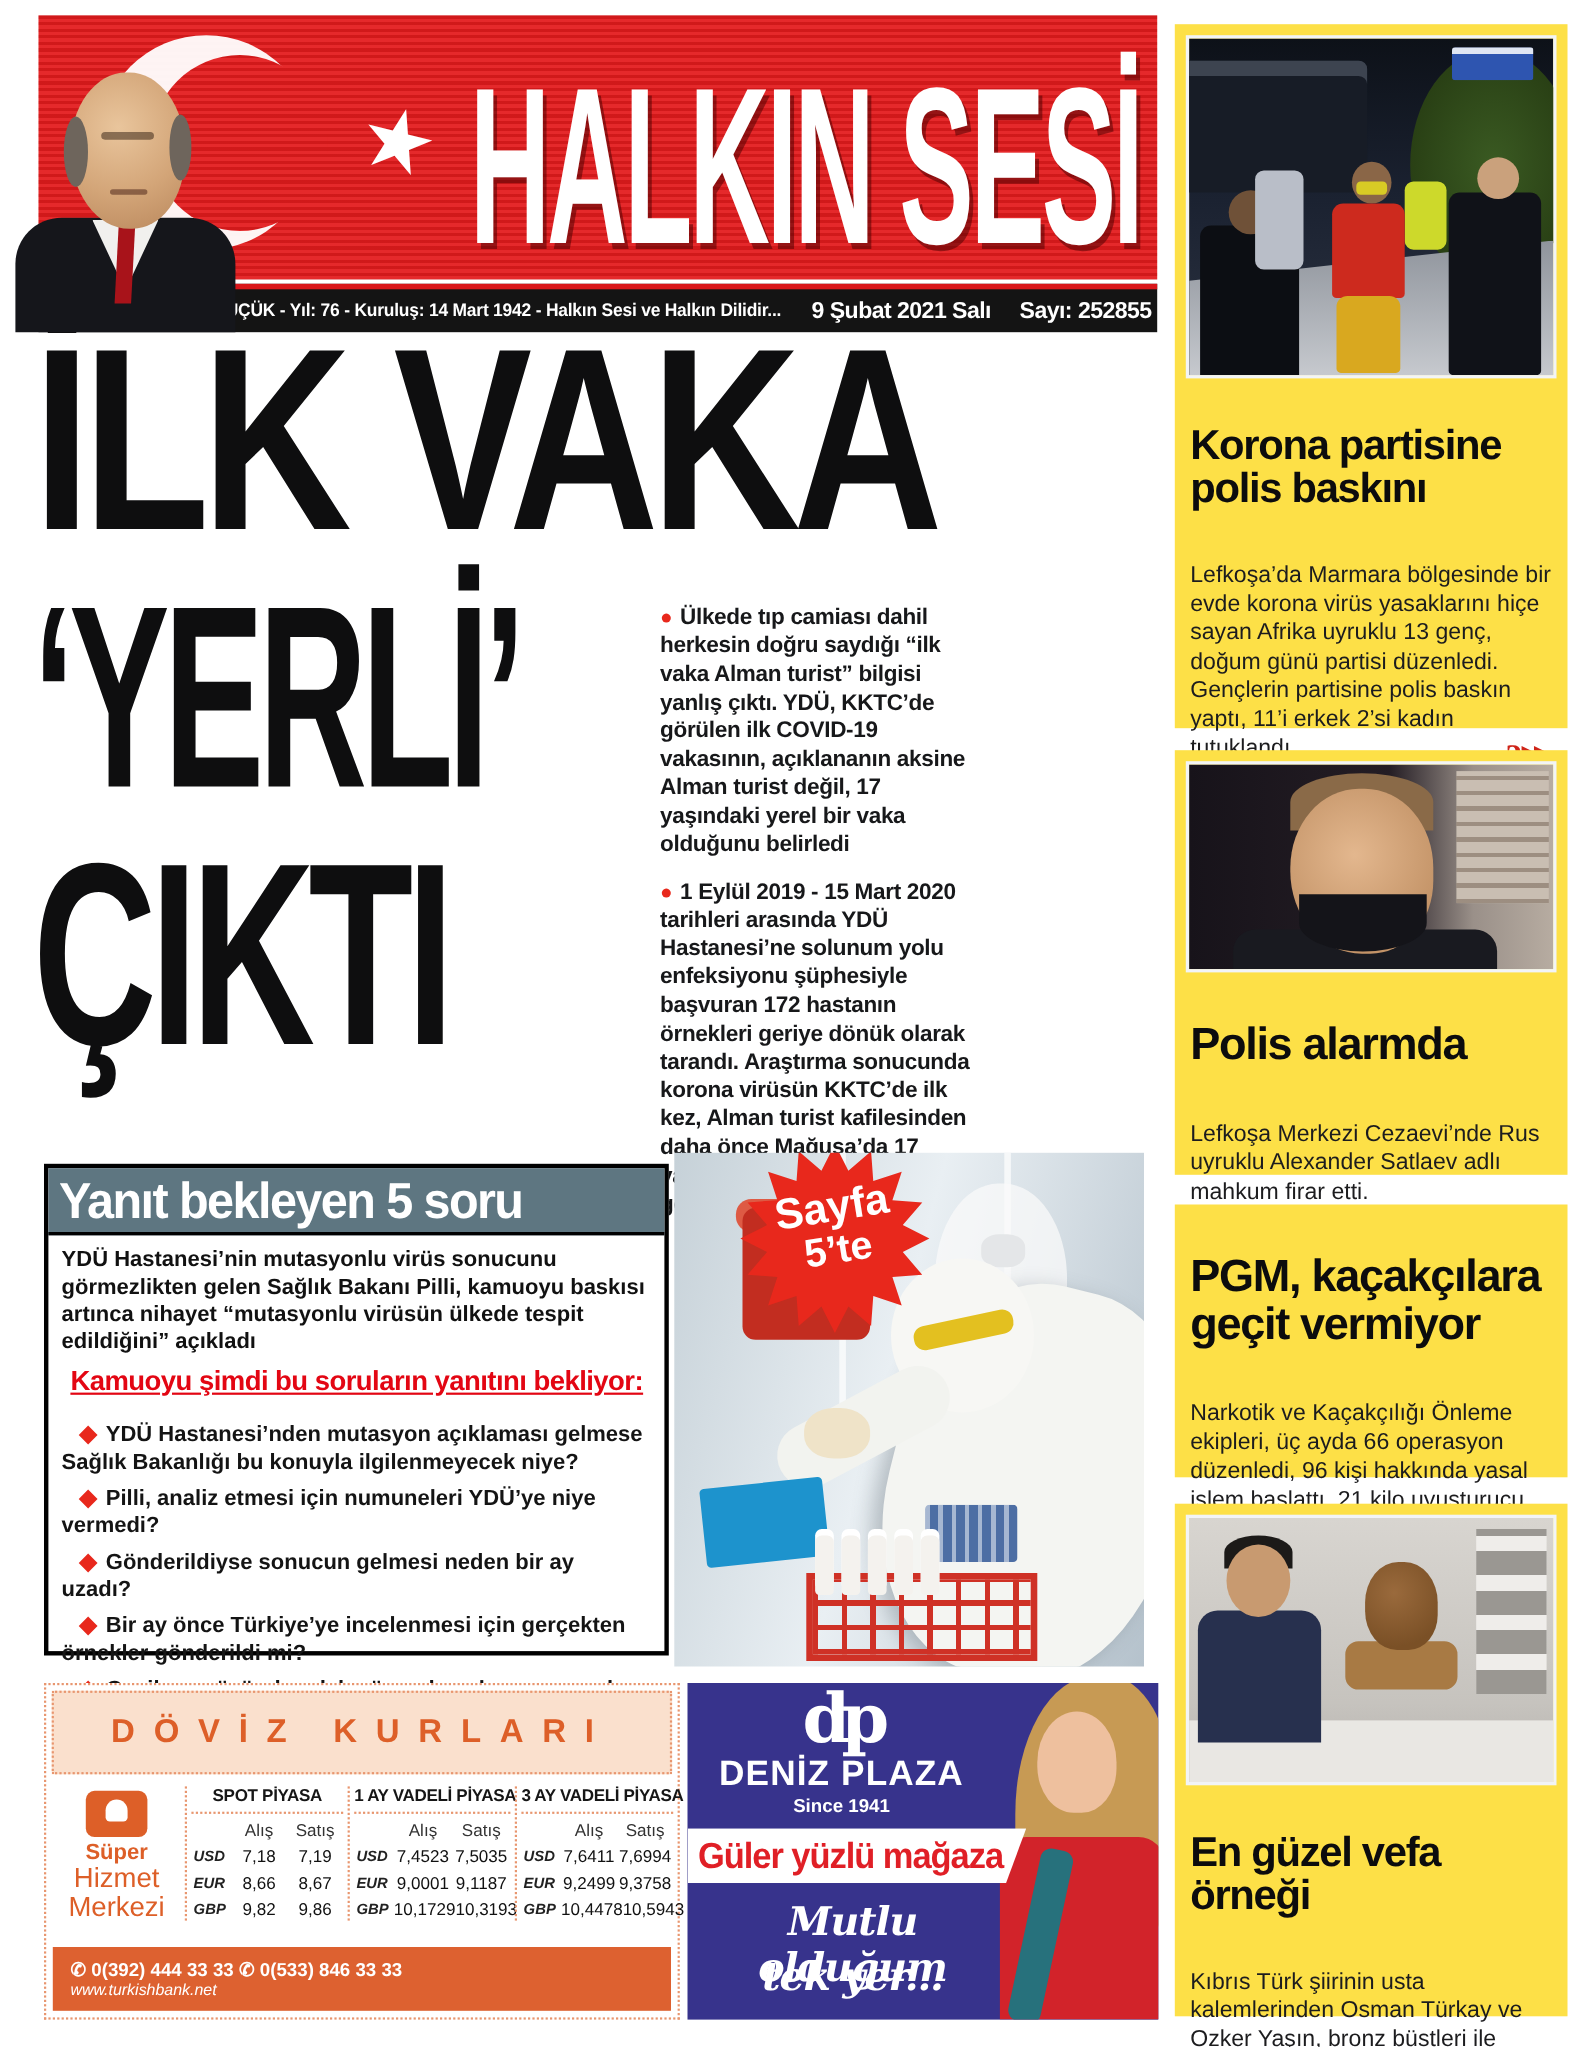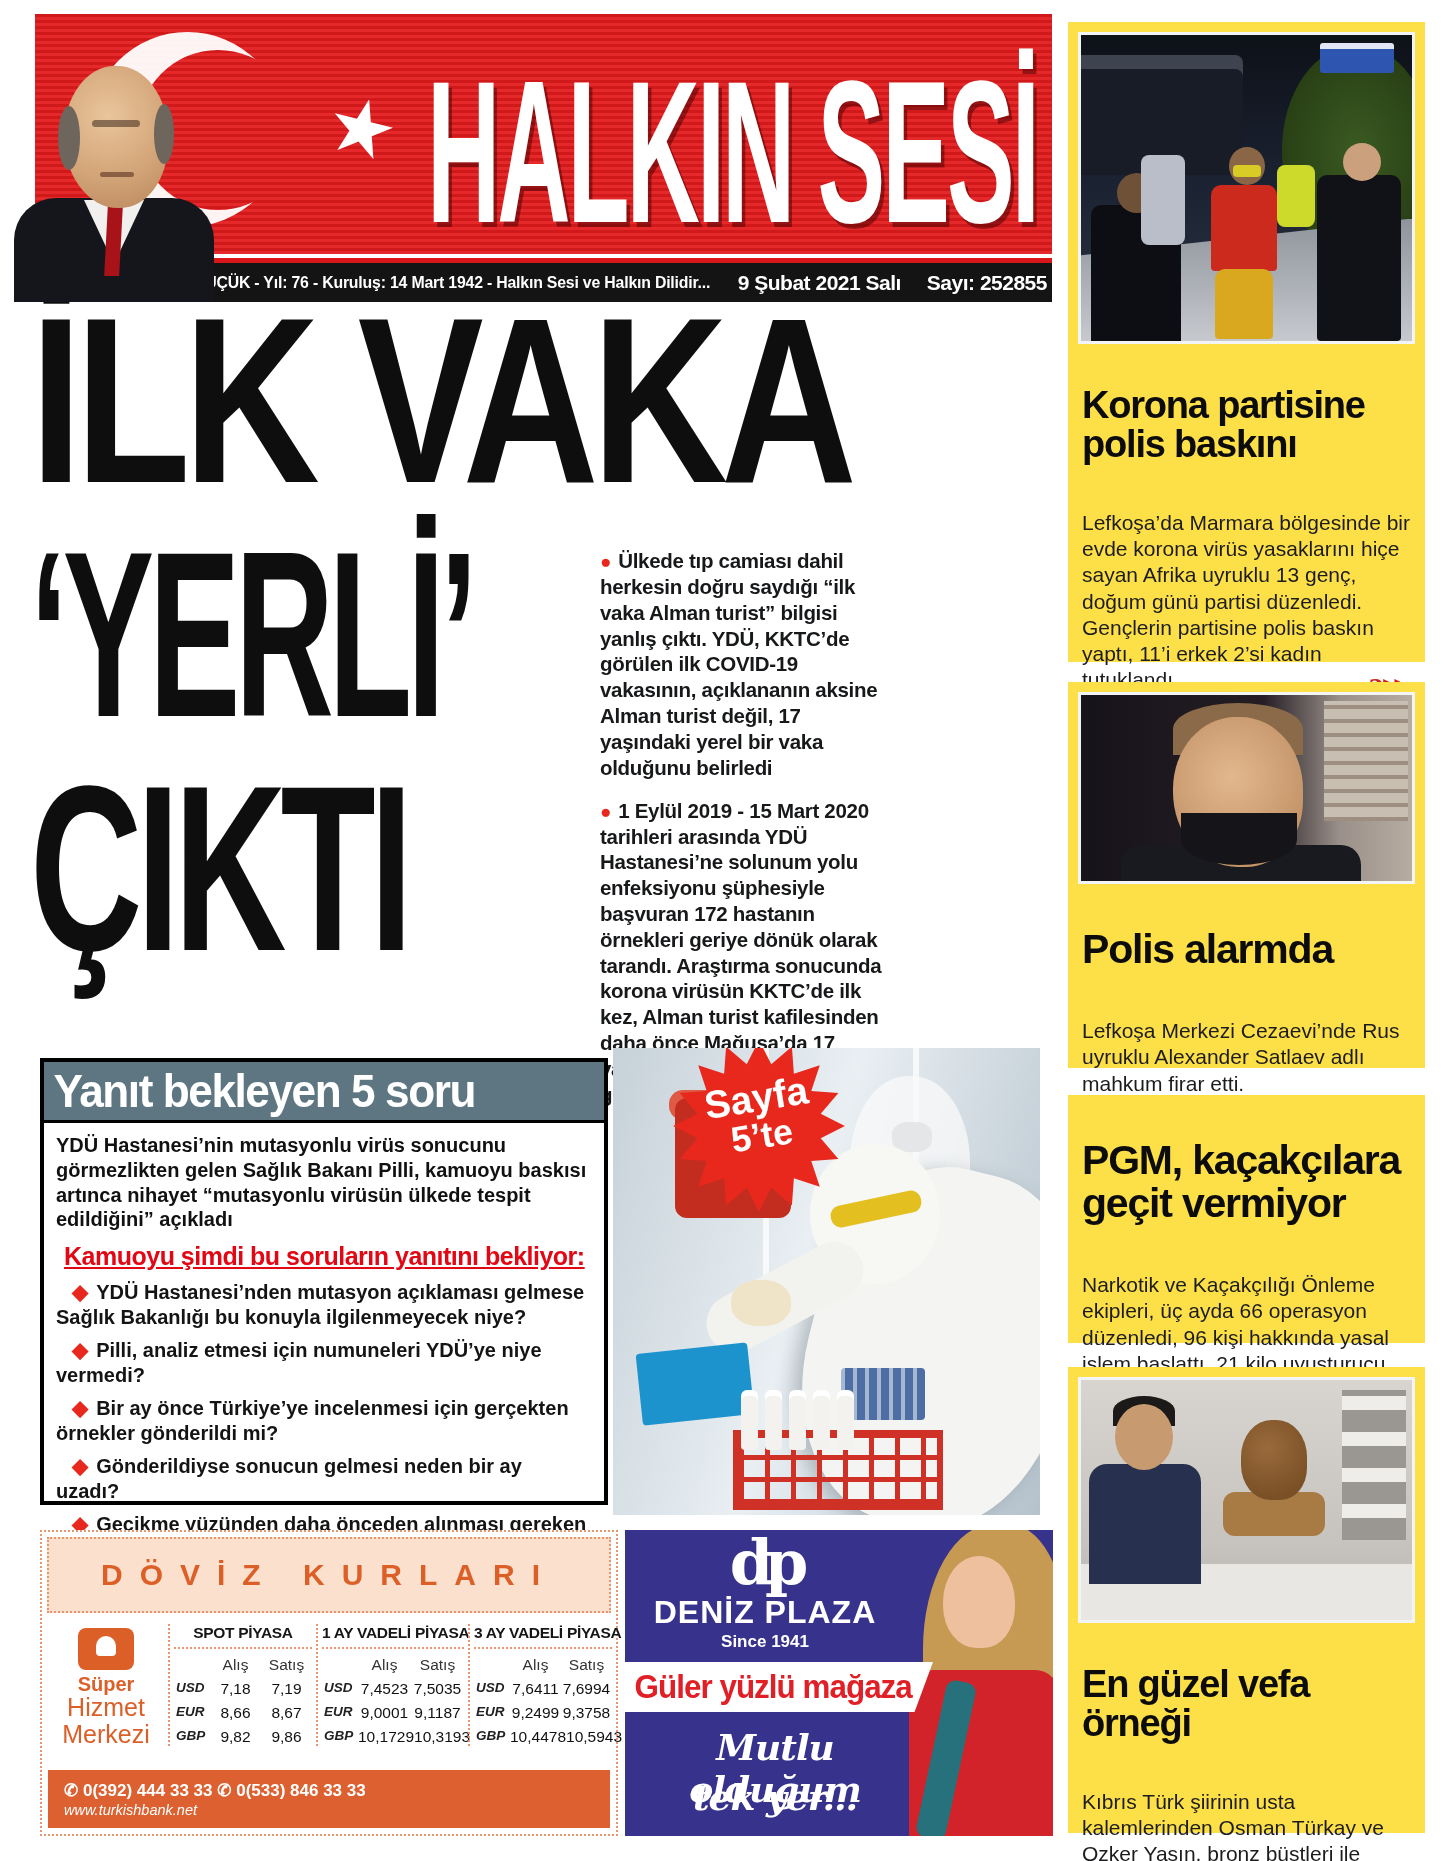--- a/index.html
+++ b/index.html
@@ -53,21 +53,21 @@
   .dot{color:#e8281c;font-size:19px;margin-right:7px;}
 
   
   .qbox{left:40px;top:1058px;width:568px;height:447px;border:4px solid #000;background:#fff;
     box-sizing:border-box;}
   .qbox-head{height:58px;background:#5e7681;display:flex;align-items:center;border-bottom:3px solid #000;}
   .qbox-title{color:#fff;font-size:46px;font-weight:700;white-space:nowrap;letter-spacing:-1.5px;
     padding-left:10px;transform:scaleX(.96);transform-origin:left center;}
   .qbox-body{padding:10px 14px 0 12px;}
   .q-intro{font-size:20px;font-weight:700;line-height:1.24;color:#111;margin:0;}
-  .q-sub{color:#e30613;font-size:25px;font-weight:700;text-decoration:underline;margin:10px 0 8px 8px;
+  .q-sub{color:#e30613;font-size:25px;font-weight:700;text-decoration:underline;margin:10px 0 20px 8px;
     letter-spacing:-0.5px;}
   .q-item{font-size:20px;font-weight:700;line-height:1.22;color:#141414;margin-top:8px;}
   .diamond{color:#e8281c;font-size:21px;margin:0 8px 0 16px;}
 
   
   .labph{left:613px;top:1048px;width:427px;height:467px;overflow:hidden;
     background:linear-gradient(105deg,#c6d1d8 0%,#e9eff3 45%,#b5c2cc 100%);}
   .lab-mullion{top:0;width:6px;height:60%;background:rgba(255,255,255,.7);}
   .lab-fig2{right:70px;top:28px;width:120px;height:180px;background:rgba(250,250,250,.75);
     border-radius:48% 48% 30% 30%;}
@@ -252,22 +252,22 @@
 
   <section class="abs qbox">
     <div class="qbox-head">
       <span class="qbox-title">Yanıt bekleyen 5 soru</span>
     </div>
     <div class="qbox-body">
       <p class="q-intro">YDÜ Hastanesi’nin mutasyonlu virüs sonucunu görmezlikten gelen Sağlık Bakanı Pilli, kamuoyu baskısı artınca nihayet “mutasyonlu virüsün ülkede tespit edildiğini” açıkladı</p>
       <div class="q-sub">Kamuoyu şimdi bu soruların yanıtını bekliyor:</div>
       <div class="q-item"><span class="diamond">◆</span><span>YDÜ Hastanesi’nden mutasyon açıklaması gelmese Sağlık Bakanlığı bu konuyla ilgilenmeyecek niye?</span></div>
       <div class="q-item"><span class="diamond">◆</span><span>Pilli, analiz etmesi için numuneleri YDÜ’ye niye vermedi?</span></div>
+      <div class="q-item"><span class="diamond">◆</span><span>Gönderildiyse sonucun gelmesi neden bir ay uzadı?</span></div>
       <div class="q-item"><span class="diamond">◆</span><span>Bir ay önce Türkiye’ye incelenmesi için gerçekten örnekler gönderildi mi?</span></div>
-      <div class="q-item"><span class="diamond">◆</span><span>Gönderildiyse sonucun gelmesi neden bir ay uzadı?</span></div>
       <div class="q-item"><span class="diamond">◆</span><span>Gecikme yüzünden daha önceden alınması gereken sıkı tedbirler ve korunma şartları da gecikti mi?</span></div>
     </div>
   </section>
 
   <div class="abs labph">
     <div class="abs lab-mullion" style="left:150px;"></div>
     <div class="abs lab-mullion" style="left:300px;"></div>
     <div class="abs lab-fig2"></div>
     <div class="abs lab-fig2-mask"></div>
     <div class="abs lab-bucket-lid"></div>

